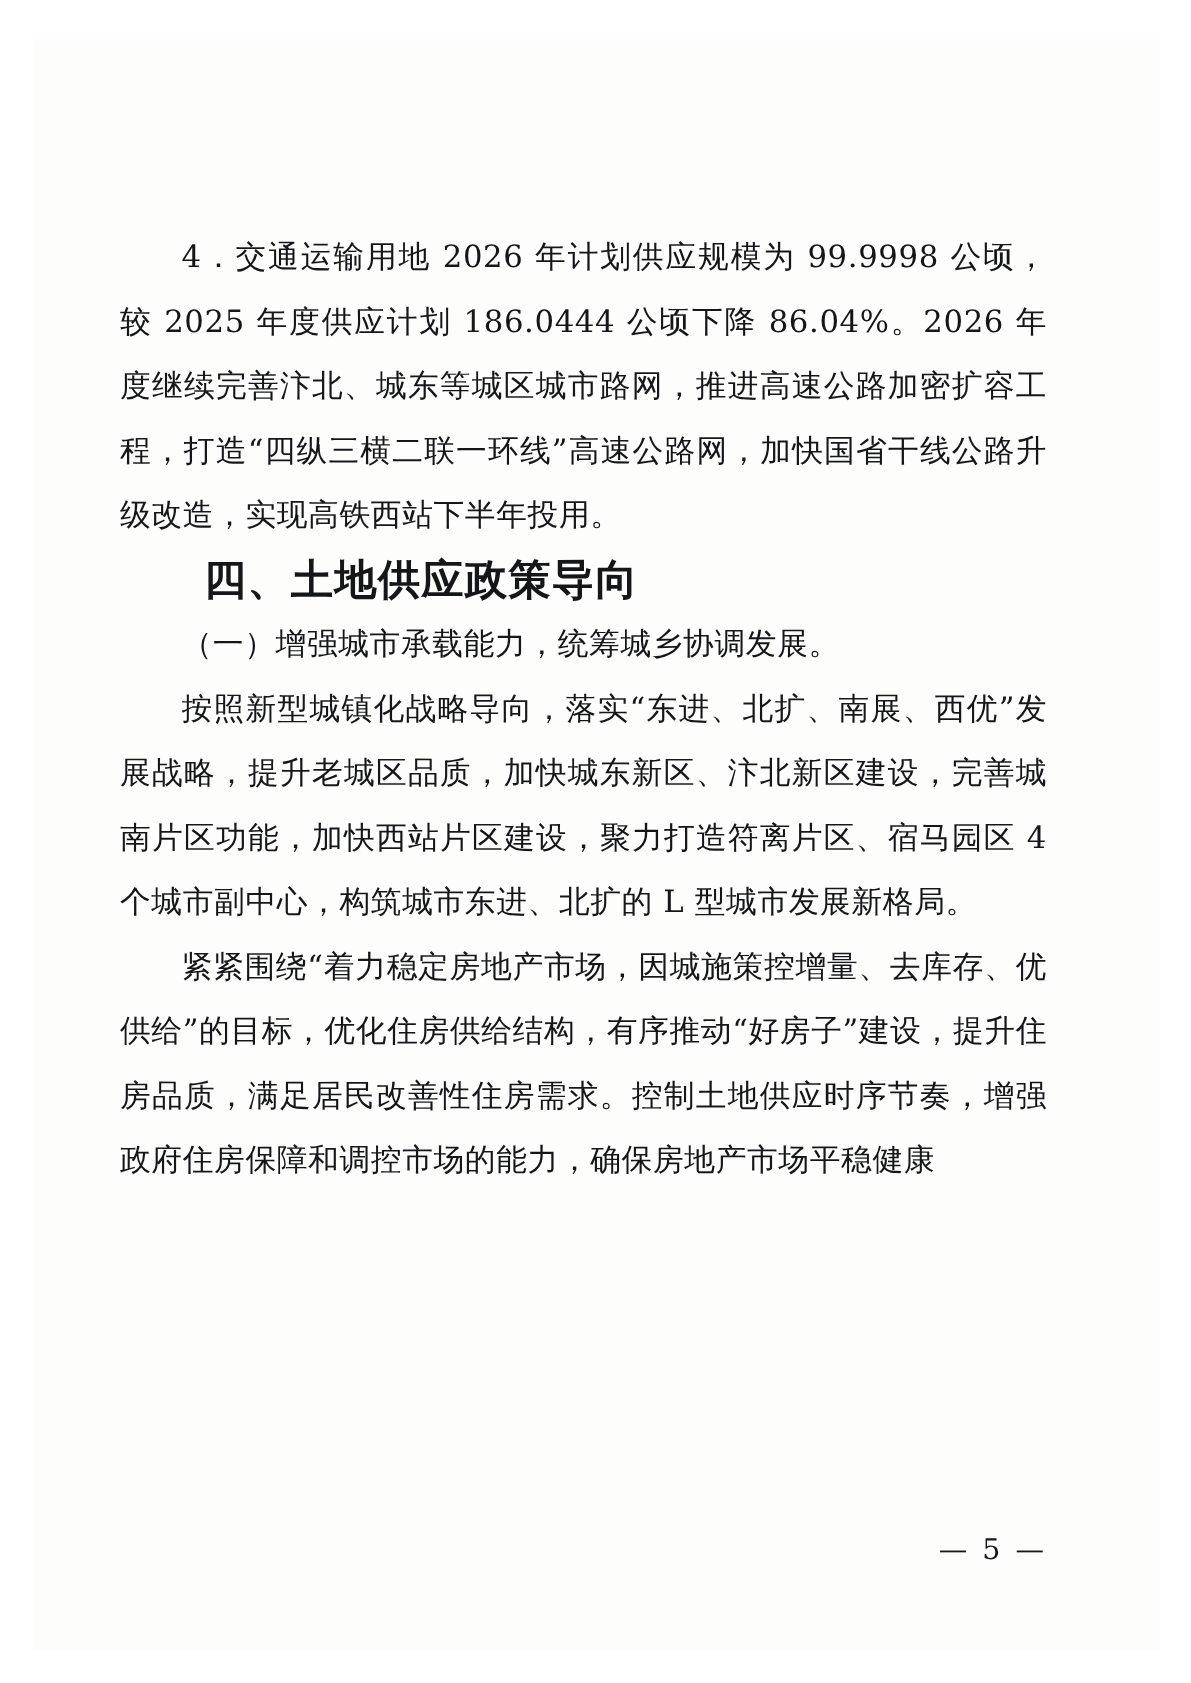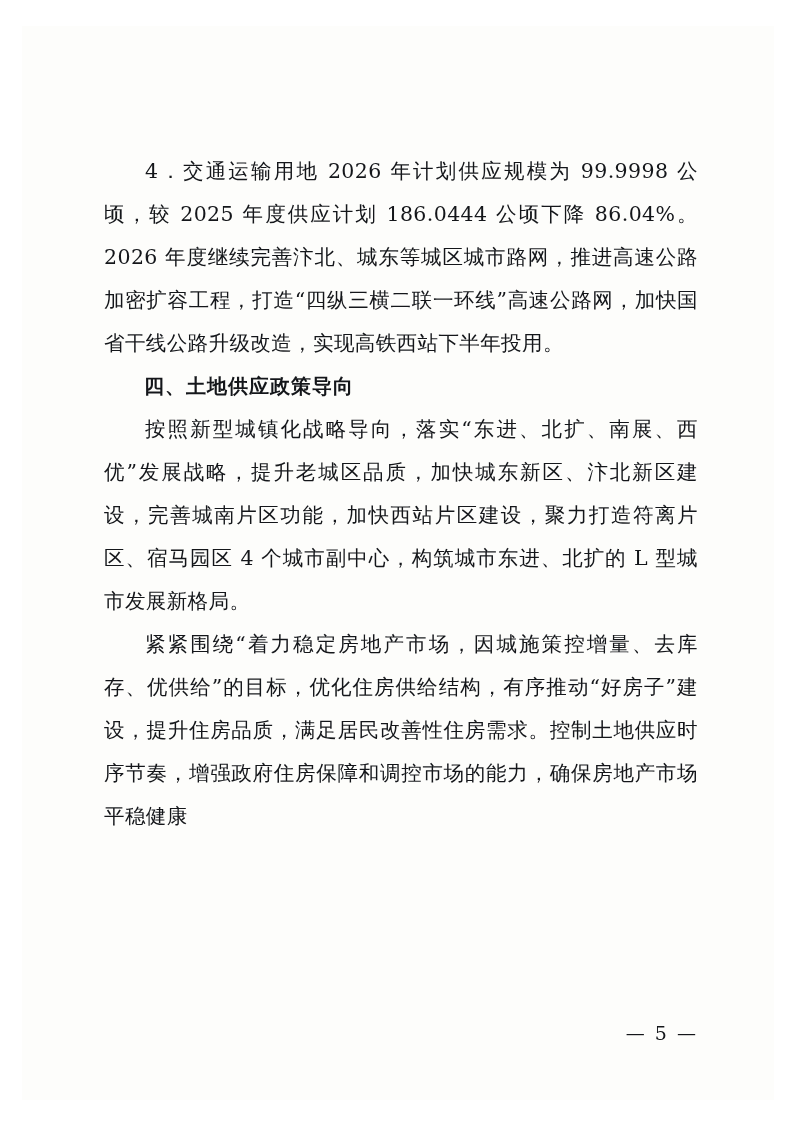--- a/index.html
+++ b/index.html
@@ -15,40 +15,40 @@
     position: relative;
     overflow: hidden;
   }
   .page {
     position: absolute;
     left: 0; top: 0;
     width: 794px;
     height: 1122px;
     background: #fdfdfb;
     box-sizing: border-box;
-    padding: 150px 96px 60px 104px;
+    padding: 150px 96px 60px 80px;
   }
   .doc-body {
     font-size: 20.5px;
     line-height: 43px;
     text-align: justify;
     letter-spacing: 0.4px;
     color: #14161a;
   }
   p.para {
     margin: 0;
     text-indent: 2em;
   }
   p.heading {
     margin: 0;
     text-indent: 2em;
     font-weight: bold;
     font-family: "DejaVu Sans", "Liberation Sans", sans-serif;
     letter-spacing: 1px;
-    font-size: 20px;
+    font-size: 28px;
   }
   .page-number {
     position: absolute;
     right: 96px;
     bottom: 78px;
     font-size: 19px;
     letter-spacing: 2px;
     color: #14161a;
     font-family: "DejaVu Serif", "Liberation Serif", serif;
   }
@@ -77,20 +77,21 @@
     background: #ffffff;
   }
 </style>
 </head>
 <body>
 
 <div class="page">
   <div class="doc-body">
     <p class="para">4．交通运输用地 2026 年计划供应规模为 99.9998 公顷，较 2025 年度供应计划 186.0444 公顷下降 86.04%。2026 年度继续完善汴北、城东等城区城市路网，推进高速公路加密扩容工程，打造“四纵三横二联一环线”高速公路网，加快国省干线公路升级改造，实现高铁西站下半年投用。</p>
     <p class="heading">四、土地供应政策导向</p>
+    <p class="para">（一）增强城市承载能力，统筹城乡协调发展。</p>
     <p class="para">按照新型城镇化战略导向，落实“东进、北扩、南展、西优”发展战略，提升老城区品质，加快城东新区、汴北新区建设，完善城南片区功能，加快西站片区建设，聚力打造符离片区、宿马园区 4 个城市副中心，构筑城市东进、北扩的 L 型城市发展新格局。</p>
     <p class="para">紧紧围绕“着力稳定房地产市场，因城施策控增量、去库存、优供给”的目标，优化住房供给结构，有序推动“好房子”建设，提升住房品质，满足居民改善性住房需求。控制土地供应时序节奏，增强政府住房保障和调控市场的能力，确保房地产市场平稳健康</p>
   </div>
   <div class="page-number">— 5 —</div>
 </div>
 
 <div class="scan-edge-top"></div>
 <div class="scan-edge-left"></div>
 <div class="scan-edge-right"></div>
 <div class="scan-edge-bottom"></div>

